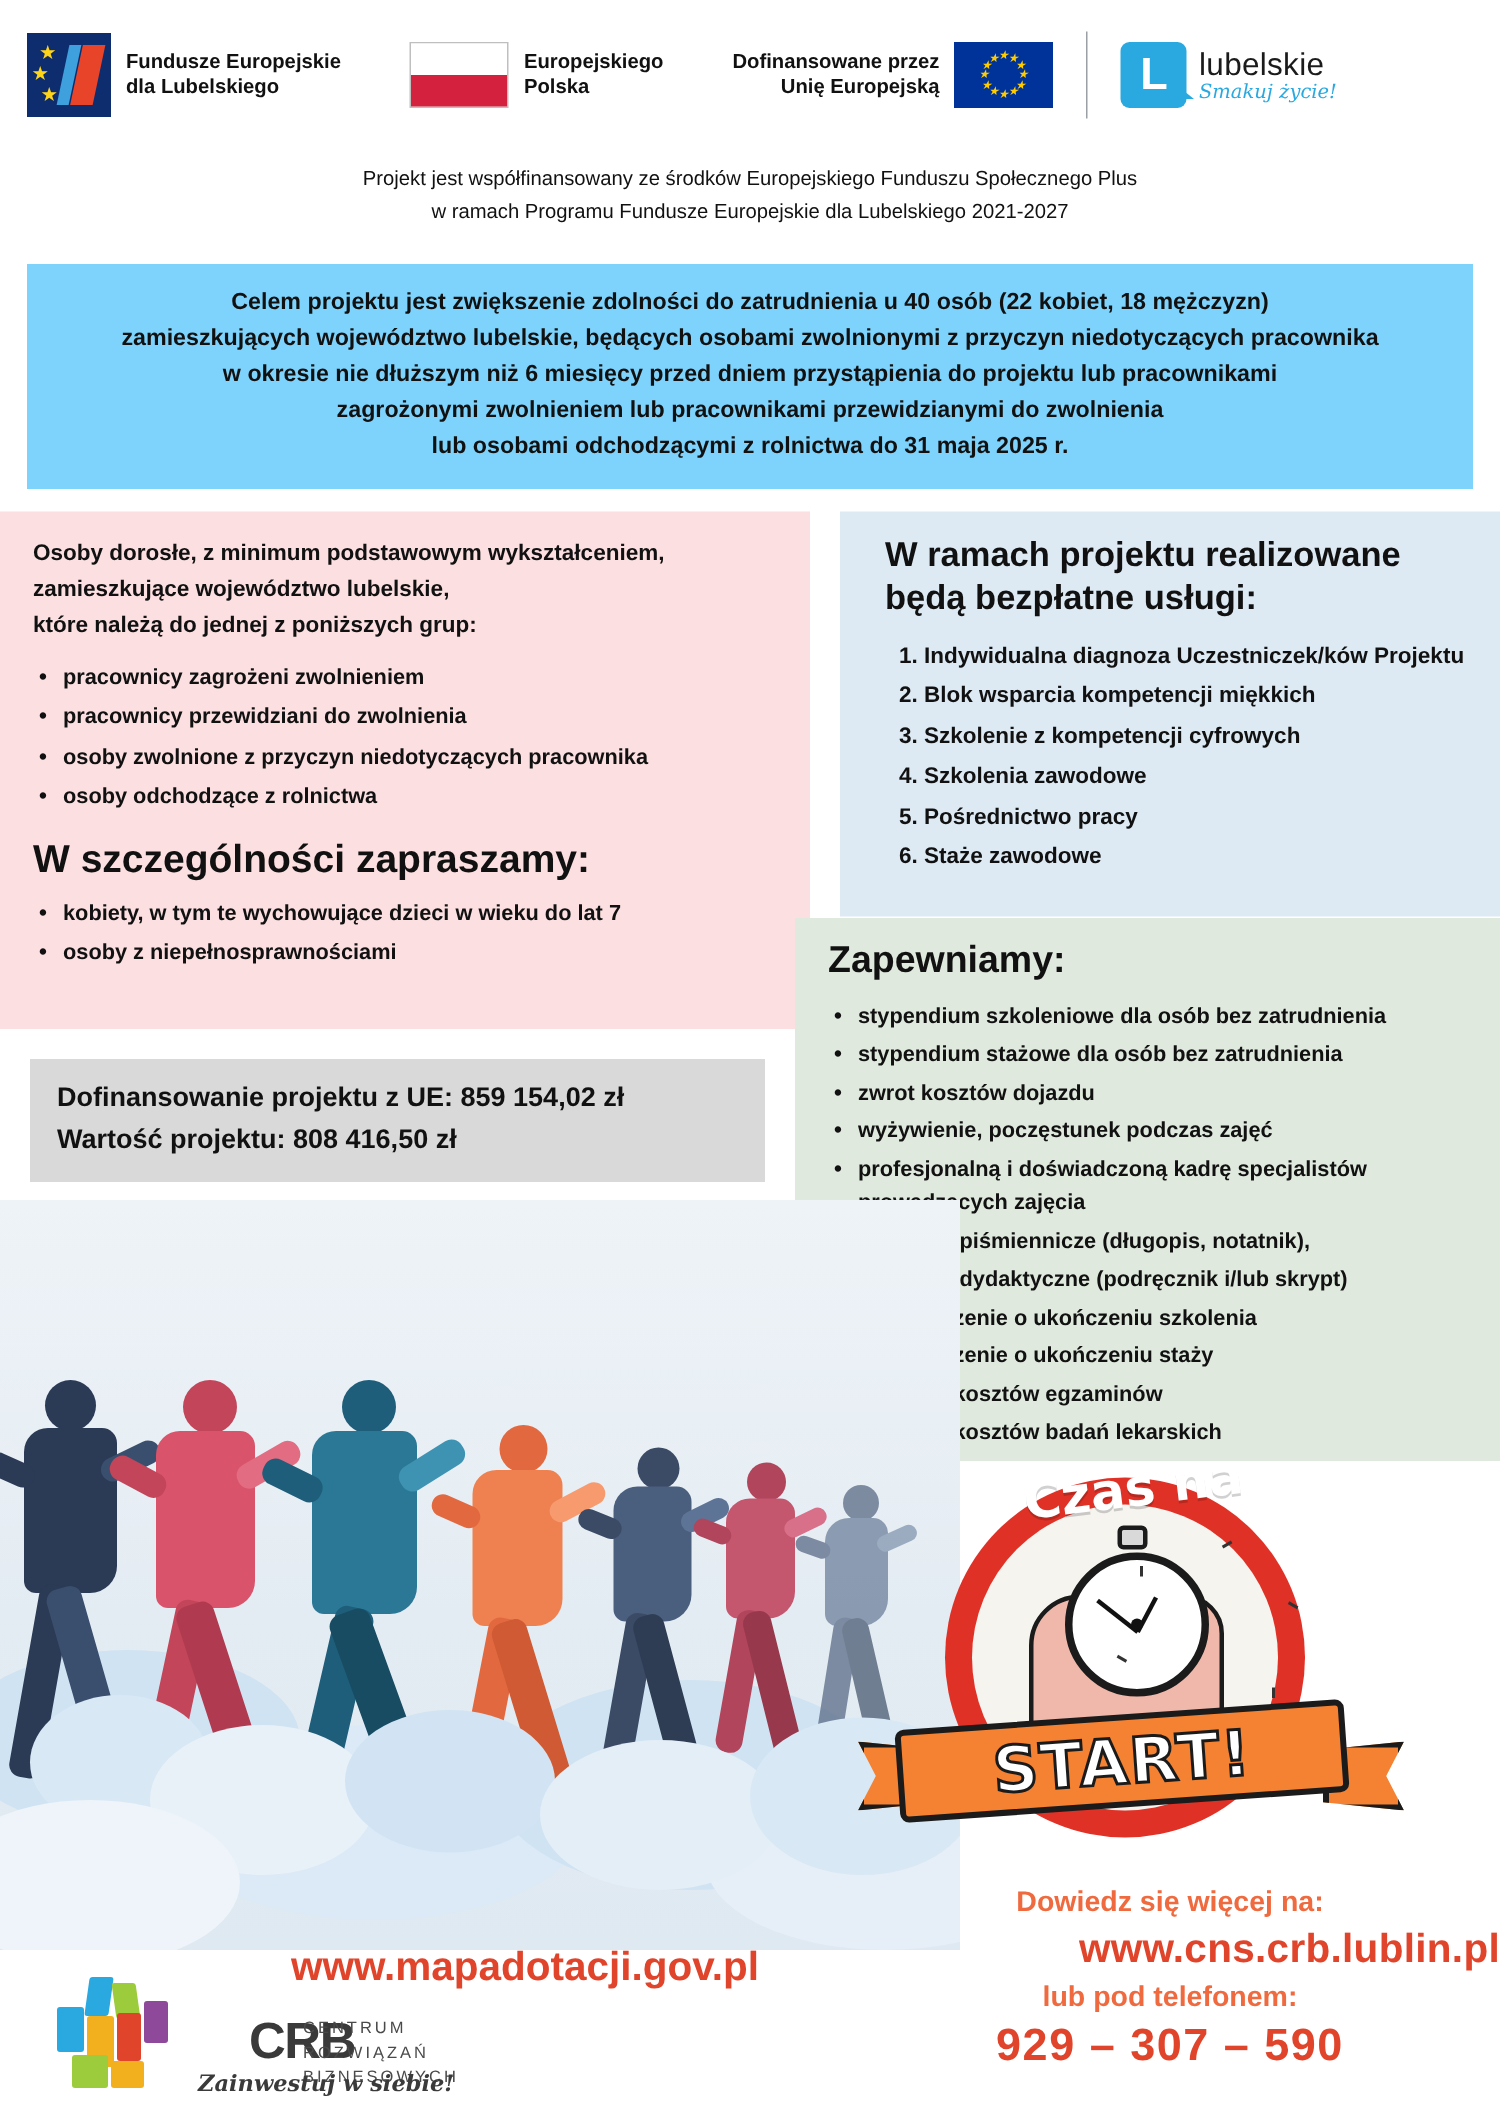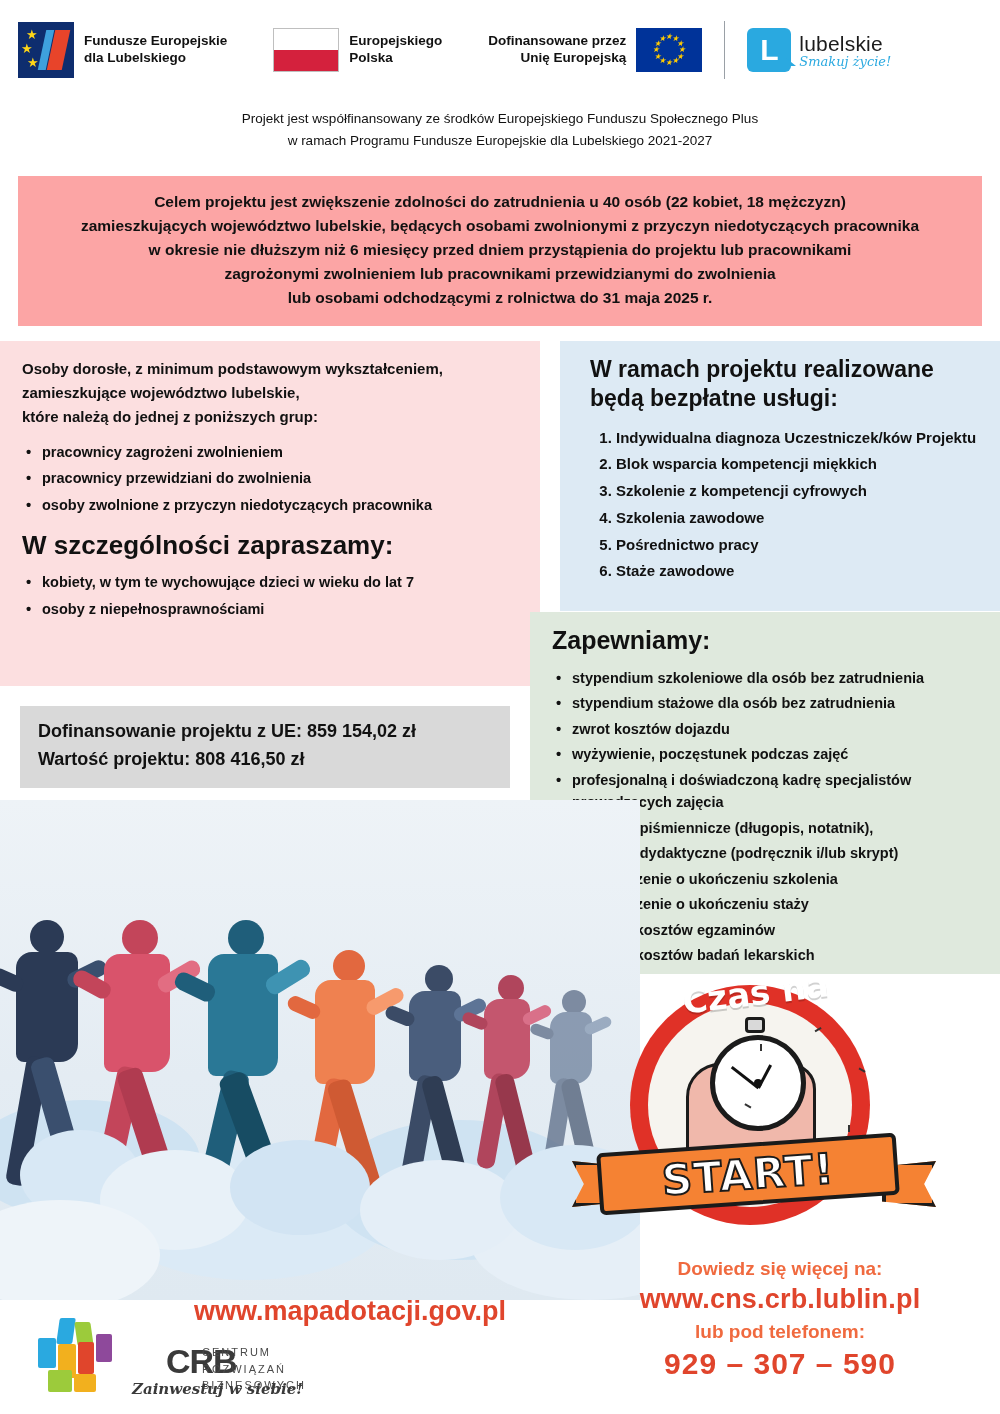--- a/index.html
+++ b/index.html
@@ -67,21 +67,21 @@
 
   
   .intro {
     position: absolute; top: 108px; left: 0; width: 1000px;
     text-align: center; font-size: 13.5px; color: #111; line-height: 1.65;
   }
 
   
   .goal-box {
     position: absolute; top: 176px; left: 18px; width: 964px;
-    background: #fca5a5; padding: 14px 26px 16px;
+    background: #7dd3fc; padding: 14px 26px 16px;
     text-align: center; font-weight: bold; font-size: 15.5px; color: #111; line-height: 1.55;
   }
 
   
   .panel-invite {
     position: absolute; top: 341px; left: 0; width: 540px; height: 345px;
     background: #fcdfe0; padding: 16px 20px 0 22px;
   }
   .h-big { font-size: 26px; font-weight: bold; color: #111; margin: 0 0 10px; }
   .p-body { font-size: 15px; color: #111; line-height: 1.6; margin: 0; font-weight: bold; }
@@ -171,21 +171,21 @@
   .badge .tail-l, .badge .tail-r {
     position: absolute; top: 196px; width: 54px; height: 46px; background: #f58233;
     border: 4px solid #1b1b1b;
   }
   .badge .tail-l { left: -18px; clip-path: polygon(0 0, 100% 12%, 100% 88%, 0 100%, 22% 50%); }
   .badge .tail-r { left: 292px; clip-path: polygon(0 12%, 100% 0, 78% 50%, 100% 100%, 0 88%); }
 
   
   .contact { position: absolute; left: 560px; top: 1258px; width: 440px; text-align: center; }
   .contact .lbl { font-size: 19px; font-weight: bold; color: #f06a3f; margin-bottom: 4px; }
-  .contact .url { font-size: 27px; font-weight: bold; color: #e0452c; letter-spacing: .2px; }
+  .contact .url { font-size: 27px; font-weight: bold; color: #e0452c; letter-spacing: .2px; text-align: right; }
   .contact .lbl2 { font-size: 19px; font-weight: bold; color: #f06a3f; margin: 6px 0 4px; }
   .contact .phone { font-size: 30px; font-weight: bold; color: #e0452c; letter-spacing: 1px; }
 
   
   .mapa {
     position: absolute; left: 140px; top: 1296px; width: 420px; text-align: center;
     font-size: 27px; font-weight: bold; color: #e0452c;
   }
   .crb { position: absolute; left: 26px; top: 1318px; width: 330px; height: 86px; }
   .crb .mark { position: absolute; left: 6px; top: 0; width: 96px; height: 76px; }
@@ -278,20 +278,21 @@
 <div class="panel-invite">
   <p class="p-body">
     <span>Osoby dorosłe, z minimum podstawowym wykształceniem,</span><br>
     <span>zamieszkujące województwo lubelskie,</span><br>
     <span>które należą do jednej z poniższych grup:</span>
   </p>
   <ul class="dash">
     <li>pracownicy zagrożeni zwolnieniem</li>
     <li>pracownicy przewidziani do zwolnienia</li>
     <li>osoby zwolnione z przyczyn niedotyczących pracownika</li>
+    <li>osoby odchodzące z rolnictwa</li>
   </ul>
   <h2 class="h-big" style="margin-top:14px">W szczególności zapraszamy:</h2>
   <ul class="dash" style="margin-top:6px">
     <li>kobiety, w tym te wychowujące dzieci w wieku do lat 7</li>
     <li>osoby z niepełnosprawnościami</li>
   </ul>
 </div>
 
 <div class="panel-services">
   <h2 class="h-big">

